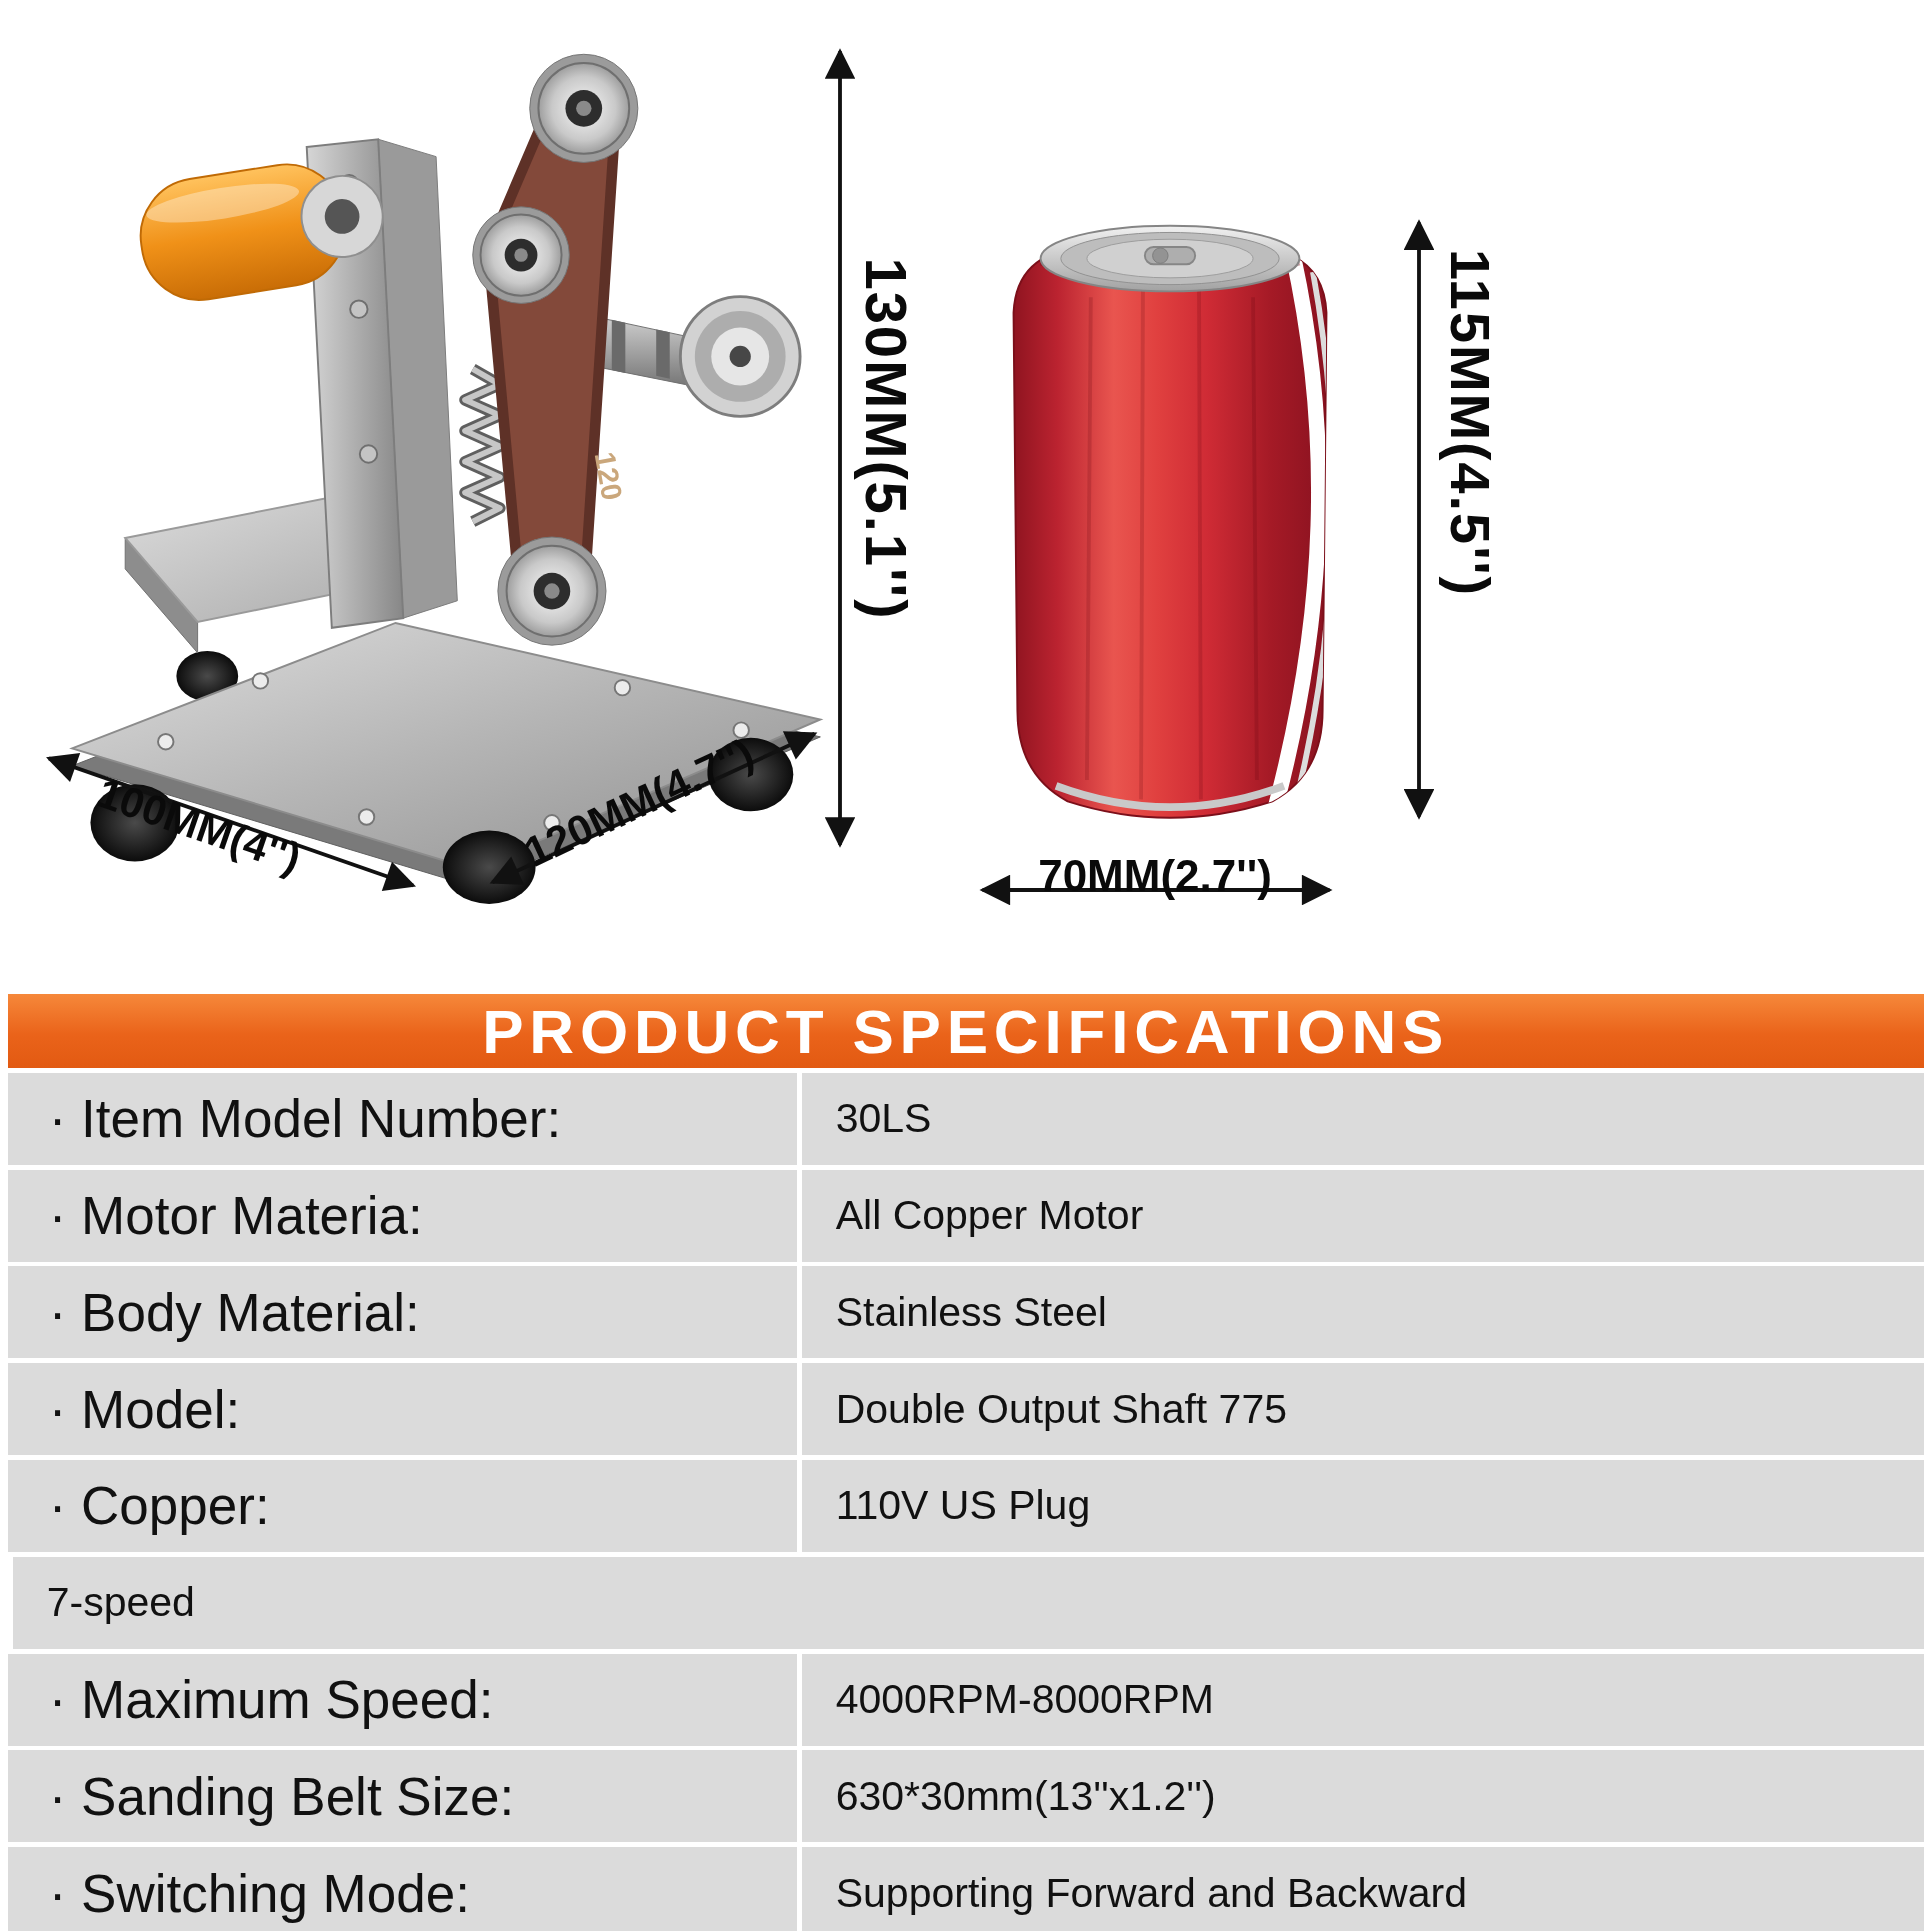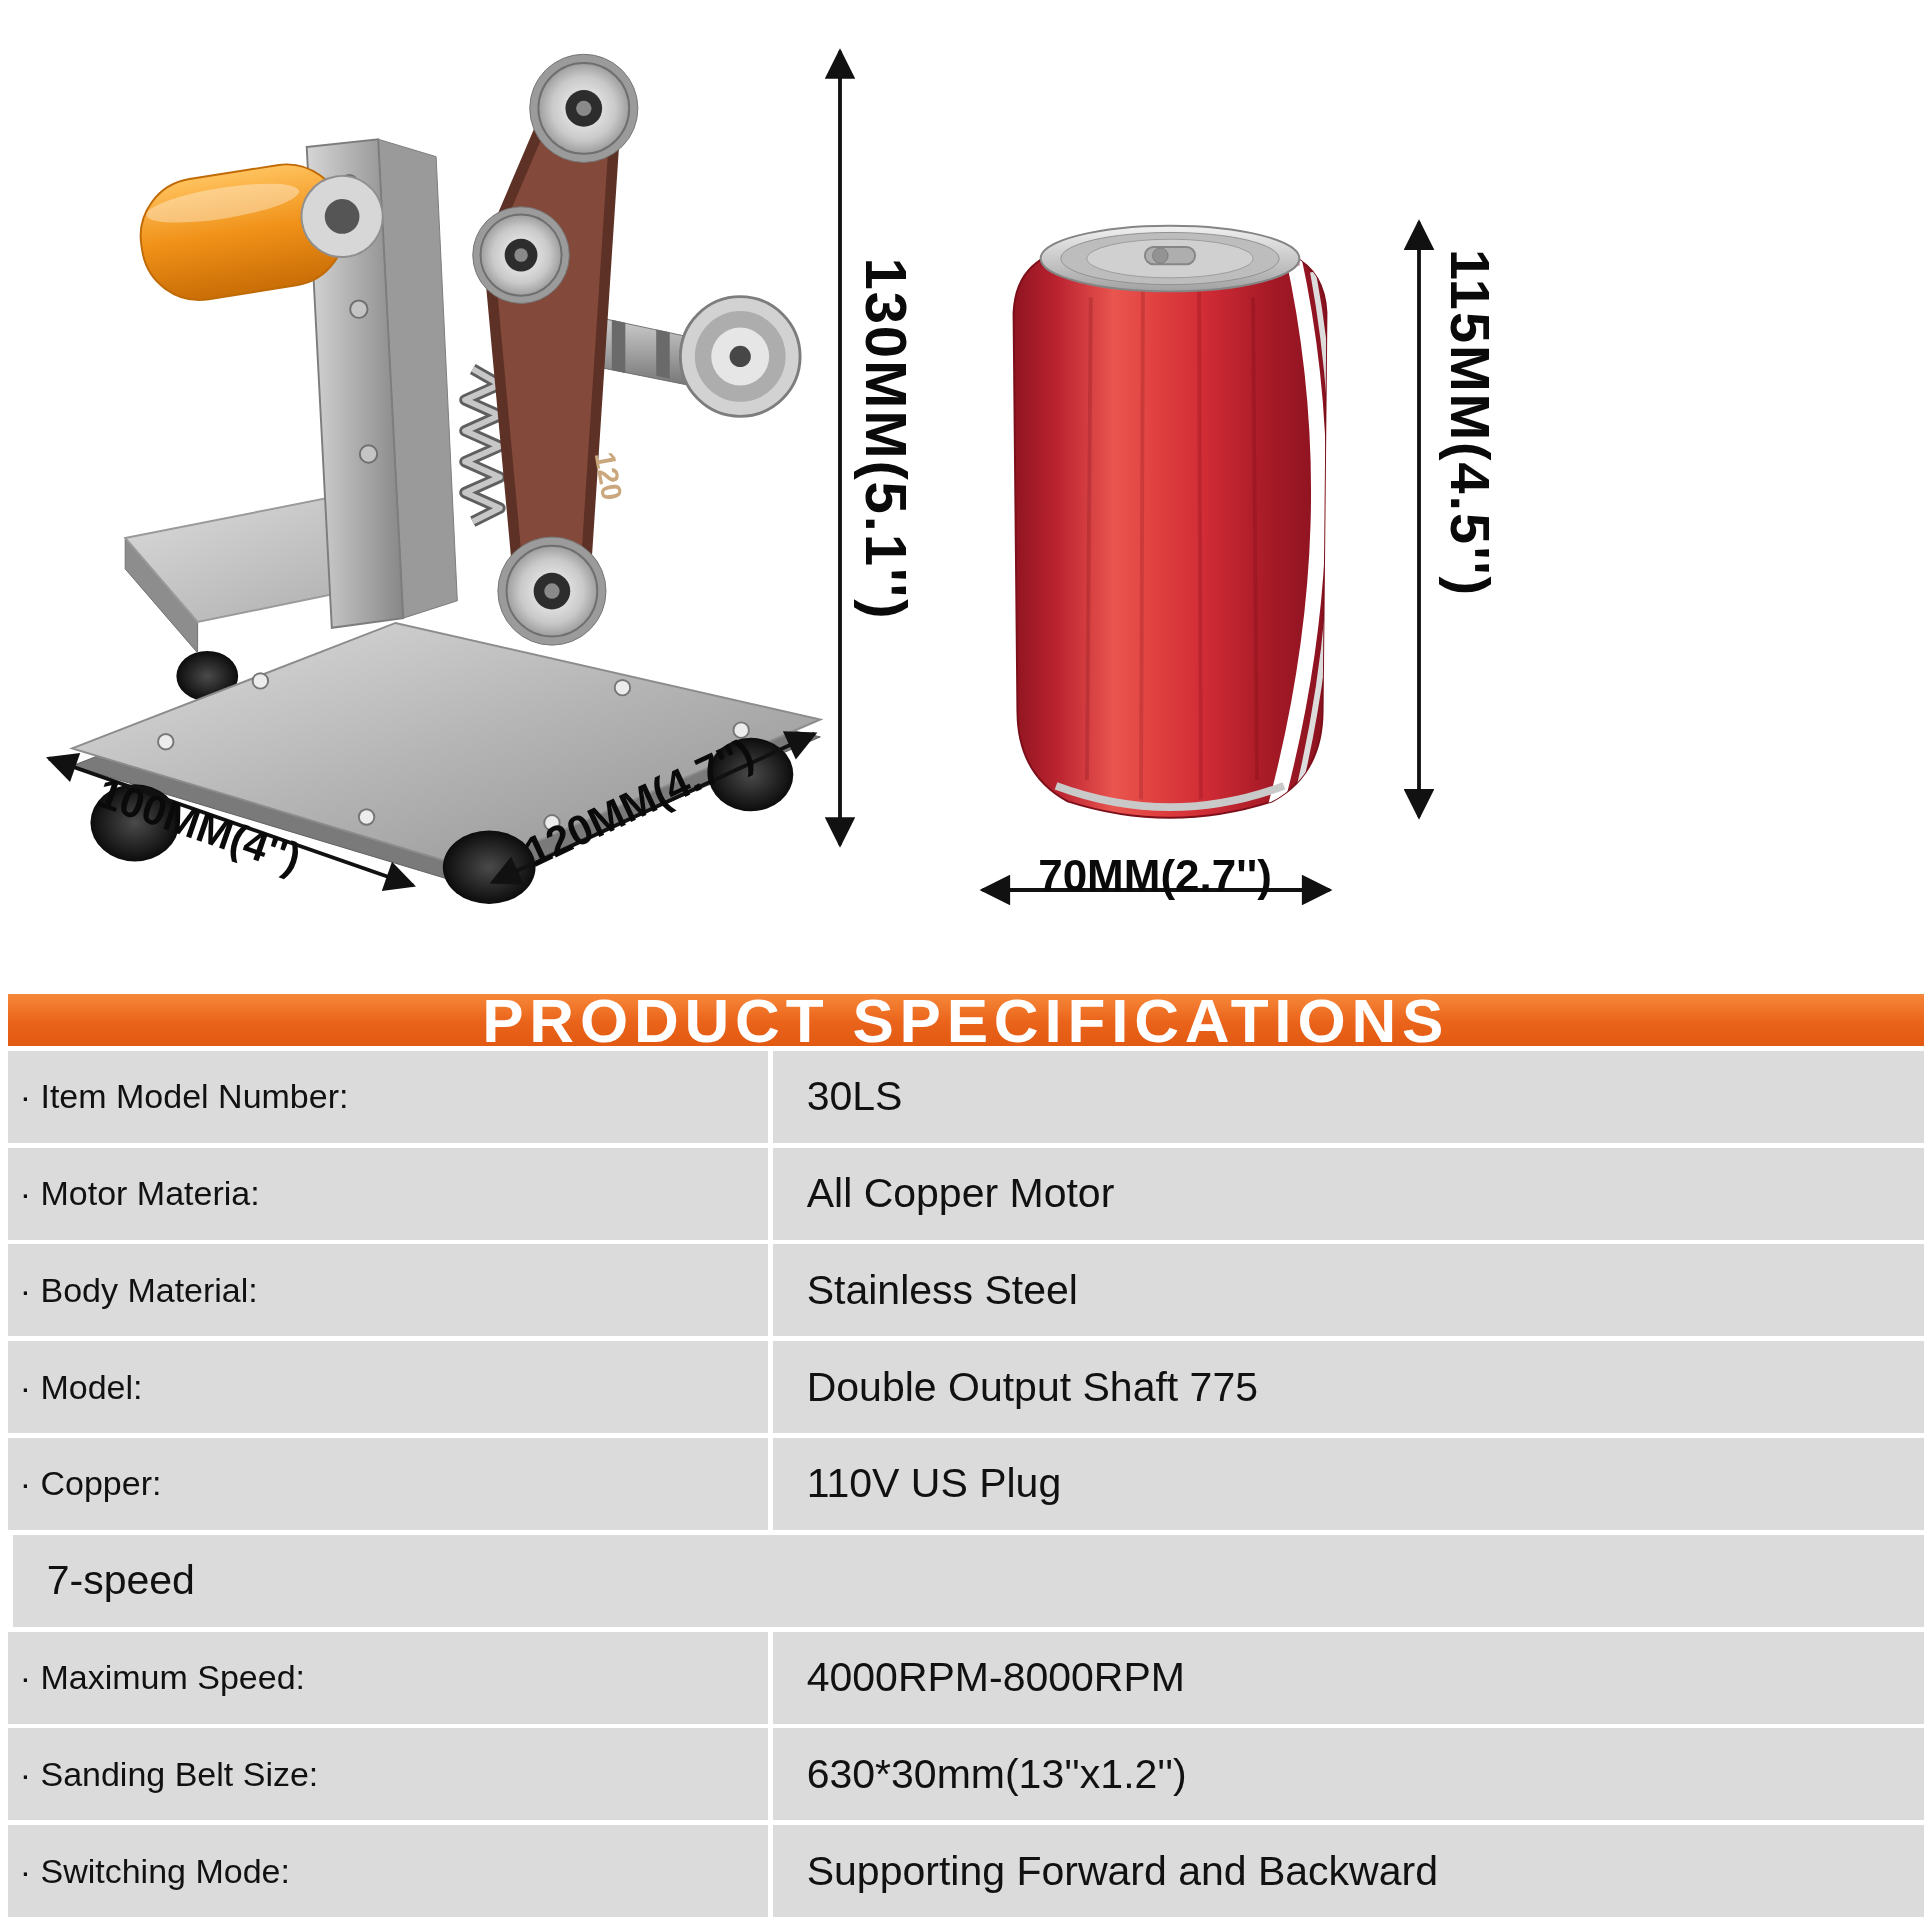--- a/index.html
+++ b/index.html
@@ -19,28 +19,28 @@
     transform:translate(-50%,-50%) rotate(90deg);}
   #dim-can-w{left:1155px;top:876px;font-size:44px;}
   #dim-sander-w{left:199px;top:826px;font-size:42px;
     transform:translate(-50%,-50%) rotate(19deg);}
   #dim-sander-d{left:639px;top:803px;font-size:42px;
     transform:translate(-50%,-50%) rotate(-25deg);}
 
   
   .spec{position:absolute;left:7.7px;top:994px;width:1916px;}
   .spec-header{
-    height:52px;display:flex;align-items:center;justify-content:center;
+    height:74px;display:flex;align-items:center;justify-content:center;
     background:linear-gradient(180deg,#f6883a 0%,#ea631a 55%,#e25a12 100%);
     color:#ffffff;font-size:62px;font-weight:bold;letter-spacing:5.8px;
   }
   .spec-row{display:flex;height:92px;margin-top:4.8px;background:#dbdbdb;}
   .spec-label{
-    flex:0 0 748px;display:flex;align-items:center;padding-left:12px;
-    font-size:34px;color:#111;
+    flex:0 0 748px;display:flex;align-items:center;padding-left:41px;
+    font-size:53px;color:#111;
   }
   .spec-value{
     flex:1;display:flex;align-items:center;padding-left:34px;
     font-size:41px;color:#111;border-left:5.8px solid #ffffff;
   }
   svg{display:block;}
 </style>
 </head>
 <body>
 

